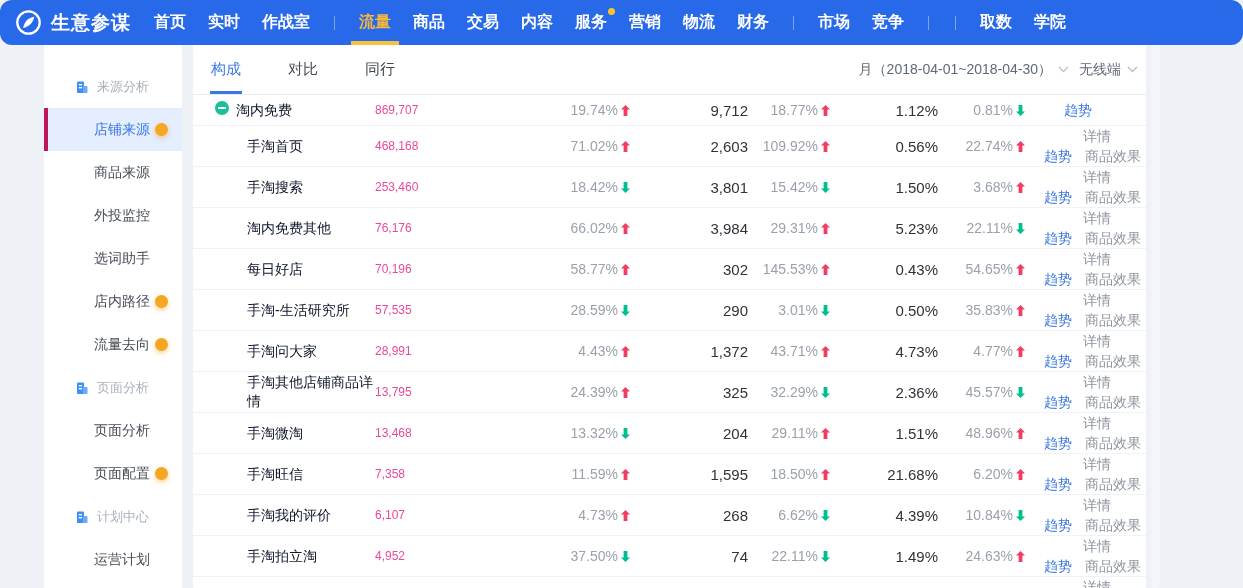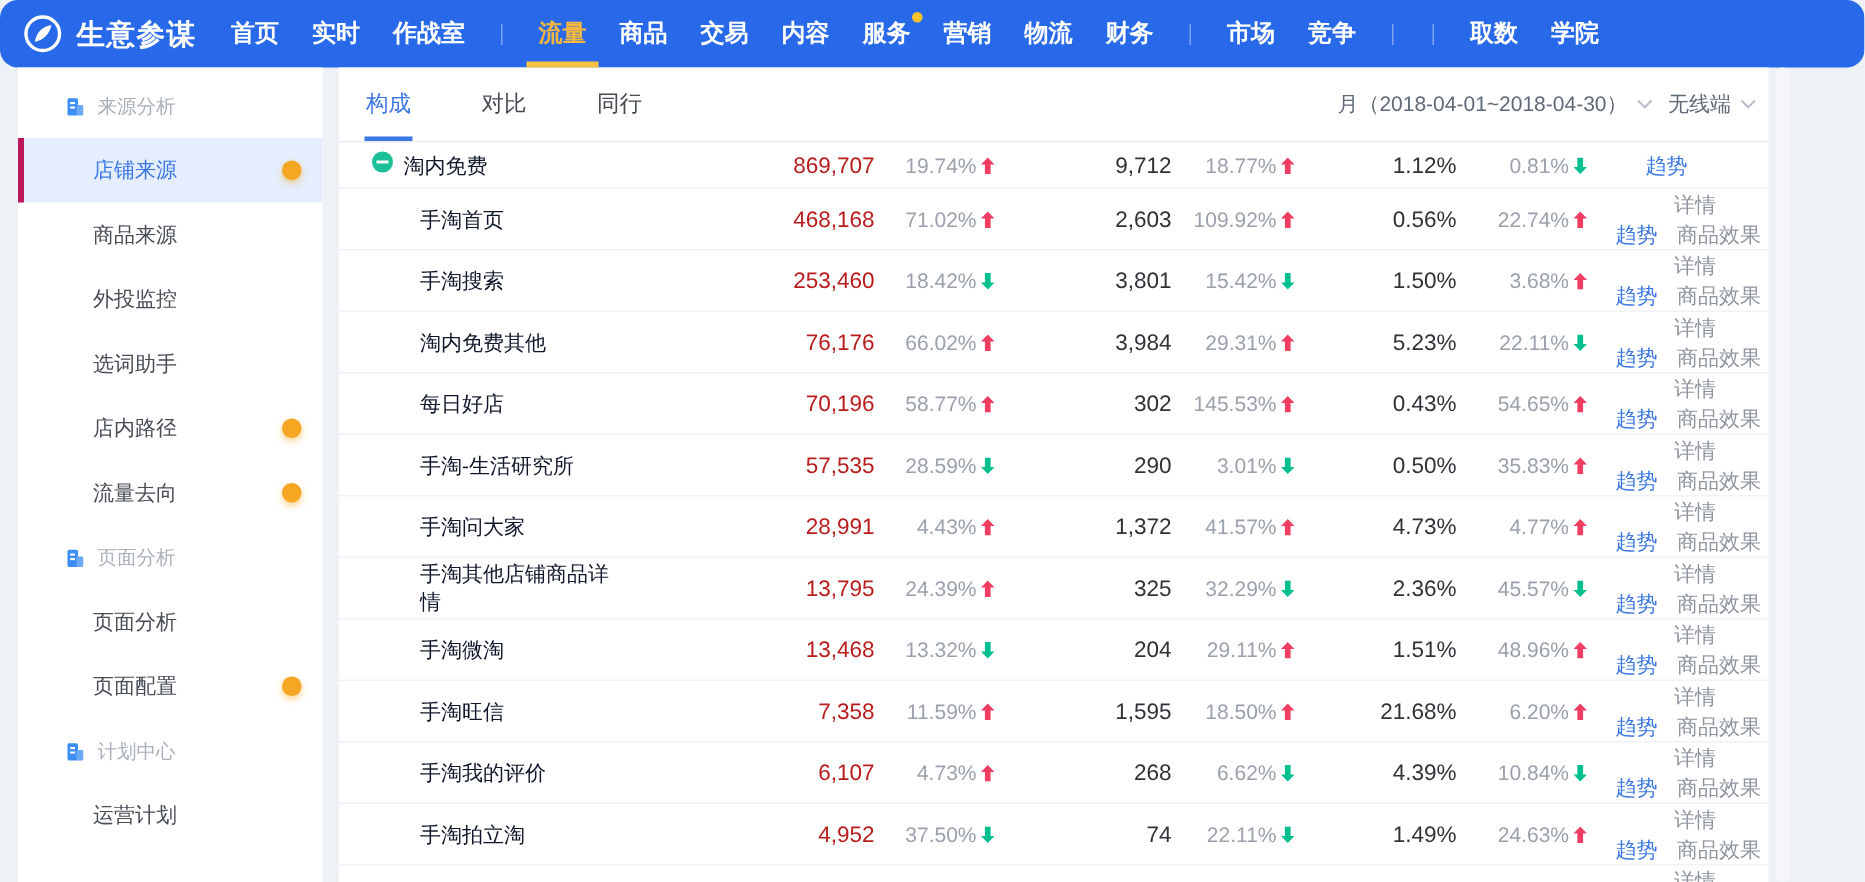--- a/index.html
+++ b/index.html
@@ -17,21 +17,21 @@
   .nav-item.active { color:#f5b73d; }
   .nav-item.active::after { content:""; position:absolute; left:3px; right:3px; bottom:0;
                             height:4px; background:#f7c142; }
   .nav-badge { position:absolute; top:8px; right:3px; width:7px; height:7px;
                border-radius:50%; background:#fac42d; }
   .nav-divider { width:1px; height:14px; background:rgba(255,255,255,.4); margin:0 13px; }
 
   
   .page { display:flex; height:543px; }
   .gutter-left { width:12px; }
-  .sidebar { width:203px; background:#fff; padding-top:4px; overflow:hidden; }
+  .sidebar { width:138px; background:#fff; padding-top:20px; overflow:hidden;margin-left:32px; }
   .side-row { height:43px; display:flex; align-items:center; position:relative; }
   .side-header { padding-left:31px; gap:8px; color:#a9b0ba; font-size:13px; }
   .side-item { padding-left:50px; font-size:14px; color:#474c55; cursor:pointer; }
   .side-item.selected { background:#e4eefe; border-left:4px solid #be185d;
                         padding-left:46px; color:#3b77e3; }
   .side-dot { position:absolute; right:14px; width:13px; height:13px; border-radius:50%;
               background:#f5a623; box-shadow:0 2px 5px rgba(245,166,35,.55); }
   .side-gap { width:11px; }
 
   
@@ -54,21 +54,21 @@
           border-bottom:1px solid #f0f2f6; font-size:14px; }
   .trow.parent { height:31px; }
   .c { flex:none; }
   .c-name { width:160px; display:flex; gap:7px; color:#0f172a;
             line-height:19px; }
   .trow.child .c-name, .trow.partial .c-name { padding-left:32px; }
   .toggle { width:14px; height:14px; flex:none; border-radius:50%; background:#1bbf98;
             position:relative; cursor:pointer; }
   .toggle::after { content:""; position:absolute; left:3px; right:3px; top:6px;
                    height:2px; background:#fff; }
-  .c-num1 { width:175px; text-align:right; color:#b91c1c; font-size:15px; }
+  .c-num1 { width:175px; color:#ec4899; font-size:12px; }
   .c-num2 { width:118px; text-align:right; color:#2f3338; font-size:15px; }
   .c-pct  { width:108px; text-align:right; color:#2f3338; font-size:15px; }
   .c-chg { display:flex; justify-content:flex-end; align-items:center; gap:3px;
            color:#9aa1ab; }
   .c-chg1 { width:80px; } .c-chg2 { width:82px; } .c-chg3 { width:87px; }
   .arr { flex:none; display:block; }
   .c-actions { flex:1; display:flex; flex-direction:column; align-items:flex-end;
                justify-content:center; line-height:20px; font-size:14px; }
   .trow.parent .c-actions { padding-right:49px; }
   .act-top { padding-right:30px; }
@@ -440,21 +440,21 @@
           </div>
           <div class="c c-num1">28,991</div>
           <div class="c c-chg c-chg1">
             <span>4.43%</span>
             <svg class="arr" width="9" height="11" viewBox="0 0 9 11">
               <path d="M4.5 0 L9 4.6 H6.4 V11 H2.6 V4.6 H0 Z" fill="#ef3e62"></path>
             </svg>
           </div>
           <div class="c c-num2">1,372</div>
           <div class="c c-chg c-chg2">
-            <span>41.57%</span>
+            <span>43.71%</span>
             <svg class="arr" width="9" height="11" viewBox="0 0 9 11">
               <path d="M4.5 0 L9 4.6 H6.4 V11 H2.6 V4.6 H0 Z" fill="#ef3e62"></path>
             </svg>
           </div>
           <div class="c c-pct">4.73%</div>
           <div class="c c-chg c-chg3">
             <span>4.77%</span>
             <svg class="arr" width="9" height="11" viewBox="0 0 9 11">
               <path d="M4.5 0 L9 4.6 H6.4 V11 H2.6 V4.6 H0 Z" fill="#ef3e62"></path>
             </svg>

